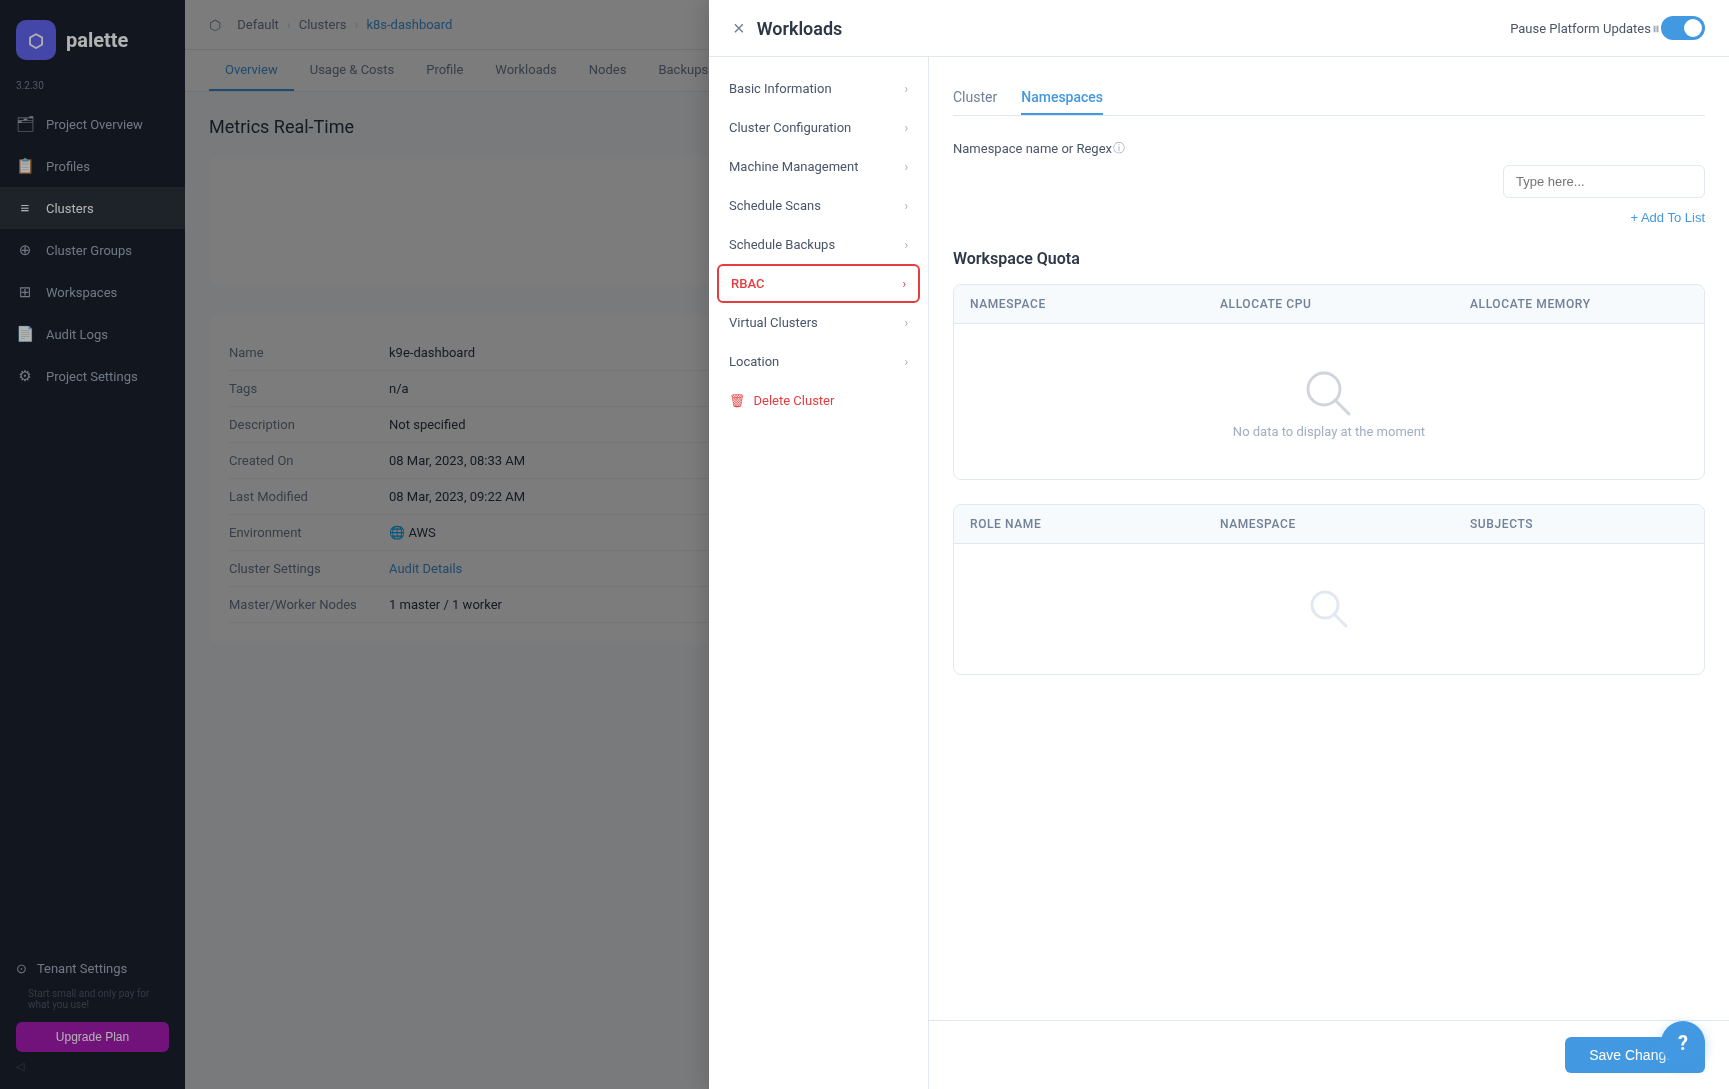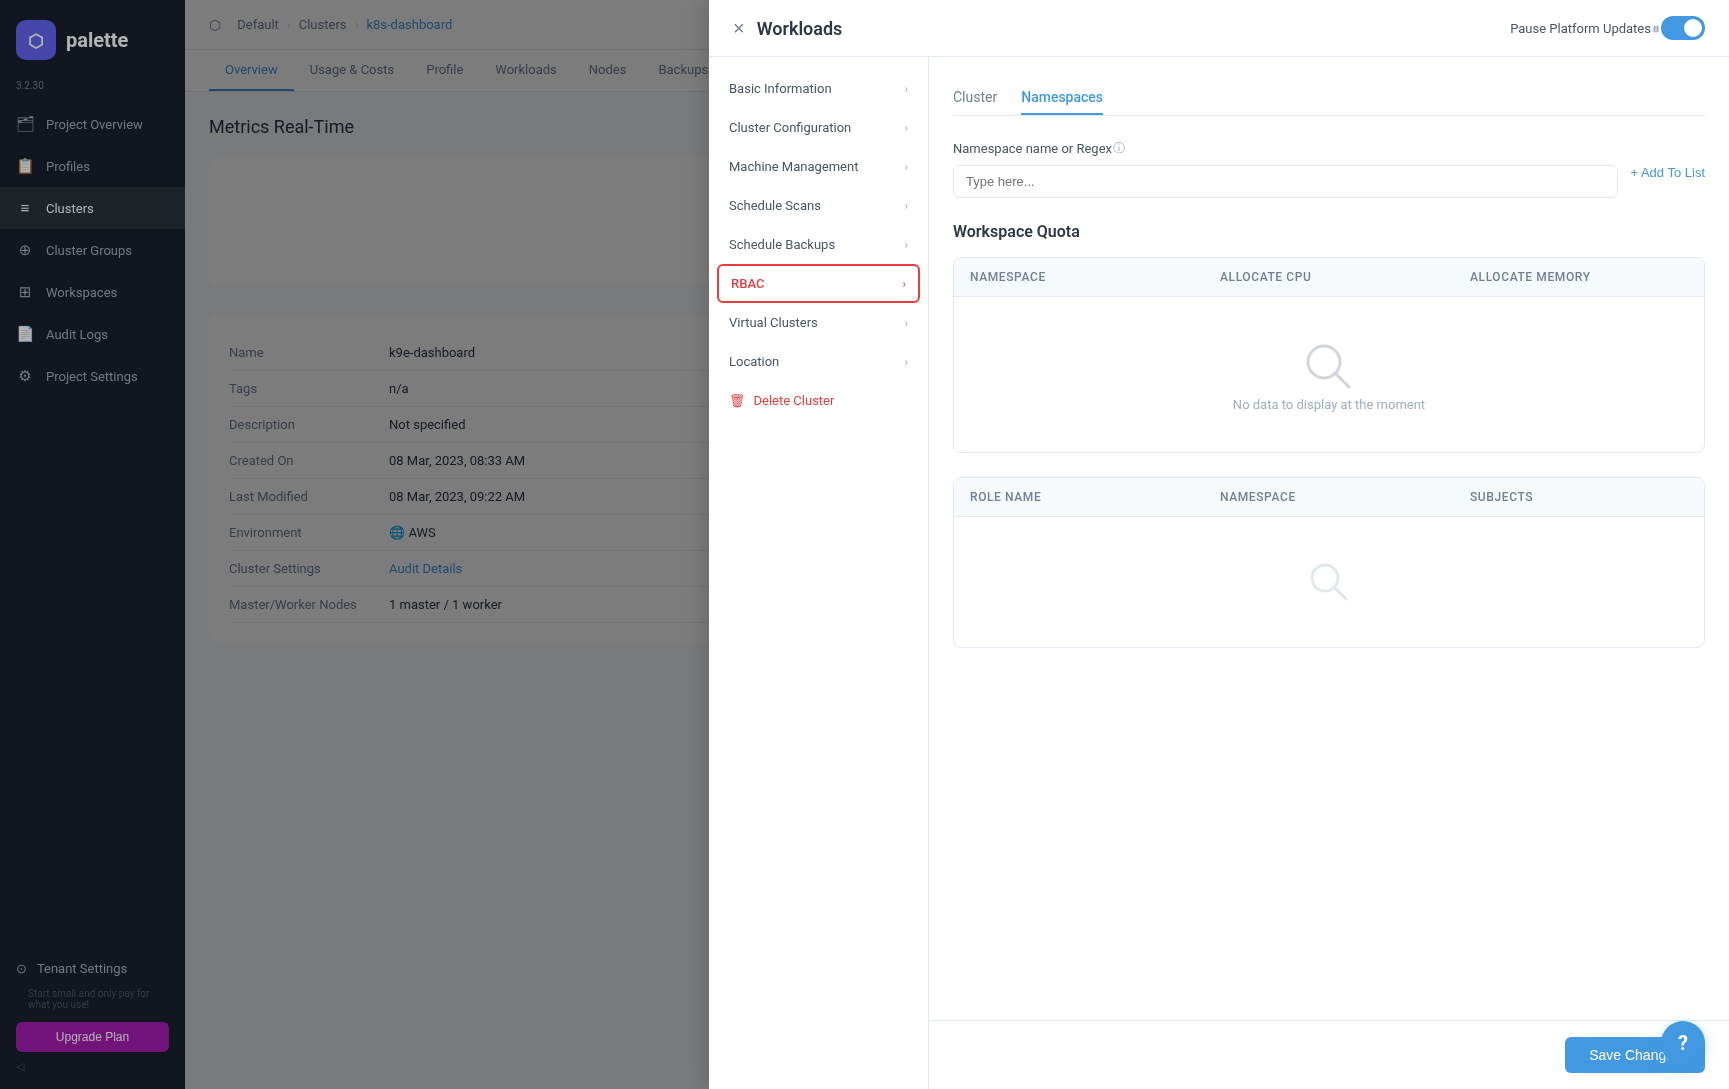--- a/index.html
+++ b/index.html
@@ -106,21 +106,21 @@
     .settings-content-inner { flex: 1; padding: 24px; overflow-y: auto; }
 
     
     .content-tabs { display: flex; gap: 24px; margin-bottom: 24px; border-bottom: 1px solid #e2e8f0; }
     .content-tab { padding: 8px 0; font-size: 14px; color: #718096; cursor: pointer; border-bottom: 2px solid transparent; }
     .content-tab.active { color: #4299e1; border-bottom-color: #4299e1; font-weight: 500; }
 
     
     .section-label { font-size: 13px; color: #4a5568; margin-bottom: 8px; display: flex; align-items: center; gap: 1px; }
     .section-label .info-icon { color: #a0aec0; font-size: 12px; }
-    .namespace-input-row { display: flex; align-items: flex-start; gap: 12px; margin-bottom: 24px; }
+    .namespace-input-row { display: flex; align-items: flex-end; gap: 12px; margin-bottom: 24px; flex-direction: column; }
     .namespace-input {
       flex: 1; border: 1px solid #e2e8f0; border-radius: 6px; padding: 8px 12px;
       font-size: 13px; color: #a0aec0; outline: none;
     }
     .add-to-list-btn {
       display: flex; align-items: center; gap: 6px; color: #4299e1;
       font-size: 13px; cursor: pointer; background: none; border: none;
       white-space: nowrap;
     }
 

